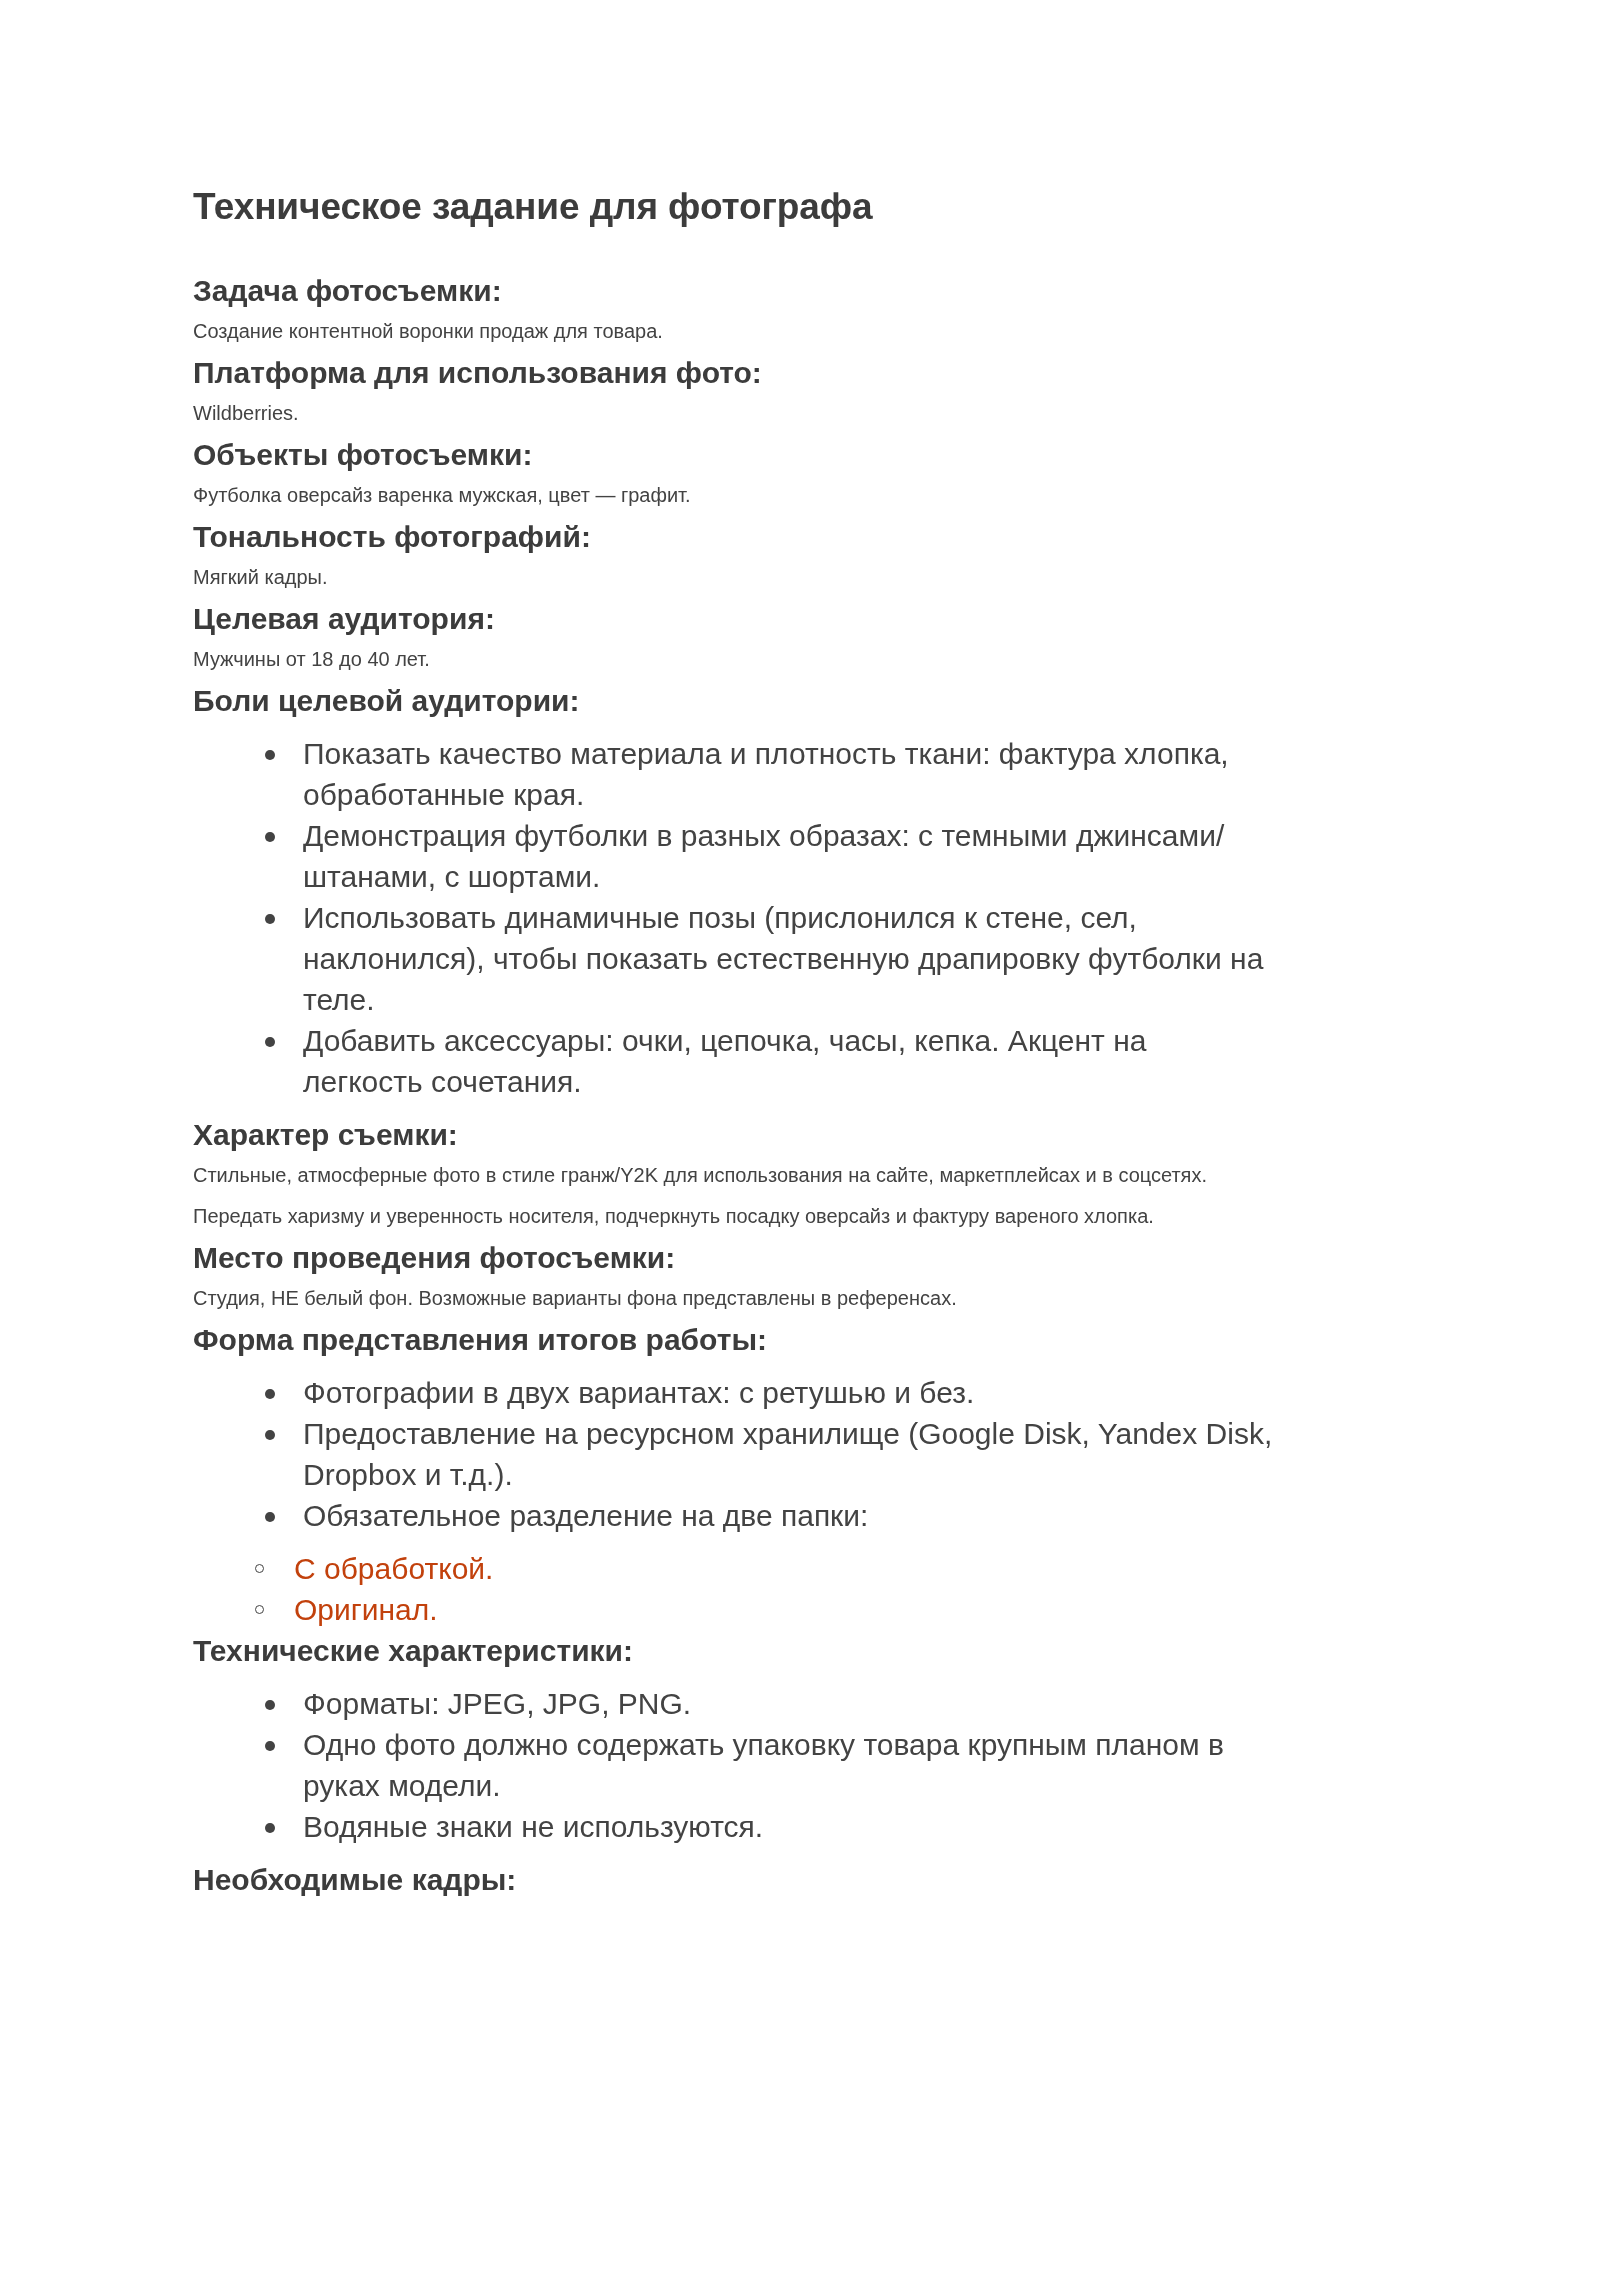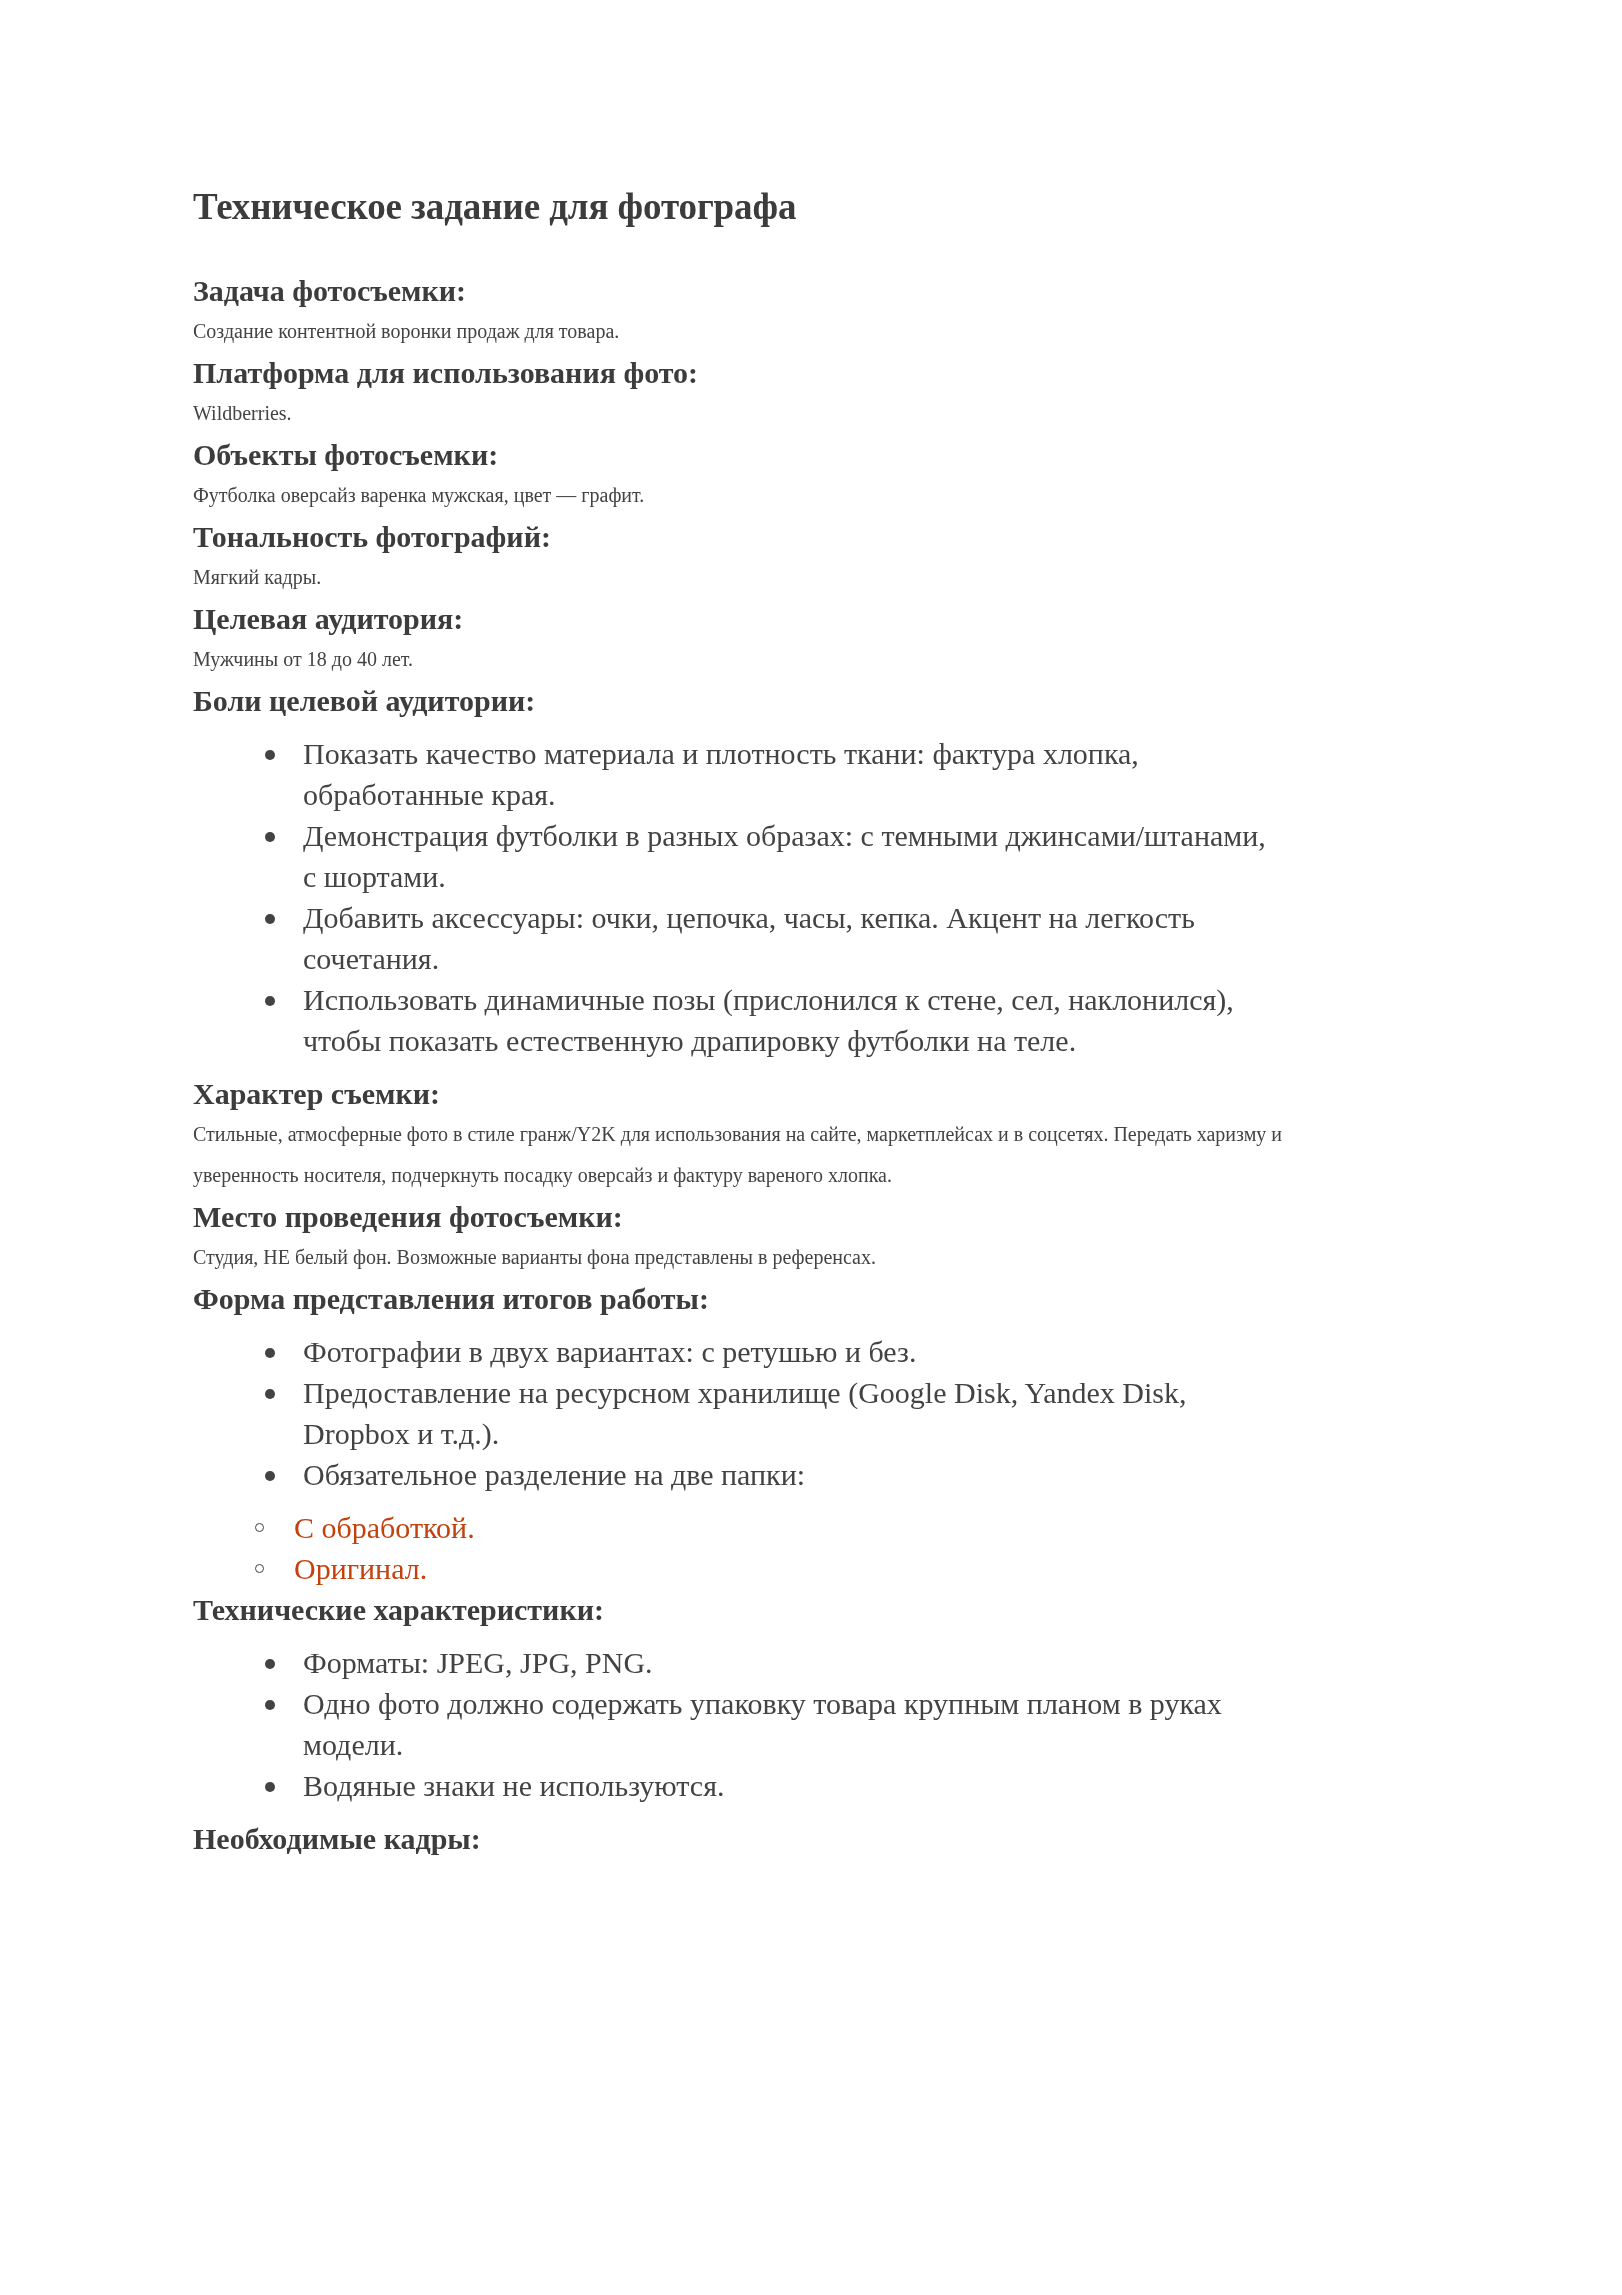--- a/index.html
+++ b/index.html
@@ -16,21 +16,20 @@
     -webkit-font-smoothing: antialiased;
   }
 
   .page {
     position: relative;
     box-sizing: border-box;
     width: 1488px;
     height: 2295px;
     background: #ffffff;
     padding: 186px 203px 0 193px;
-    font-family: Liberation Serif, serif;
   }
 
   .doc-title {
     font-size: 37px;
     font-weight: bold;
     line-height: 1.15;
     color: #3c3c3c;
     letter-spacing: -0.1px;
     margin: 0 0 41px 0;
   }
@@ -128,22 +127,22 @@
   <p class="field-label">Тональность фотографий:</p>
   <p class="field-value">Мягкий кадры.</p>
 
   <p class="field-label">Целевая аудитория:</p>
   <p class="field-value">Мужчины от 18 до 40 лет.</p>
 
   <p class="field-label">Боли целевой аудитории:</p>
   <ul class="bullets">
     <li class="bullet-item">Показать качество материала и плотность ткани: фактура хлопка, обработанные края.</li>
     <li class="bullet-item">Демонстрация футболки в разных образах: с темными джинсами/штанами, с шортами.</li>
+    <li class="bullet-item">Использовать динамичные позы (прислонился к стене, сел, наклонился), чтобы показать естественную драпировку футболки на теле.</li>
     <li class="bullet-item">Добавить аксессуары: очки, цепочка, часы, кепка. Акцент на легкость сочетания.</li>
-    <li class="bullet-item">Использовать динамичные позы (прислонился к стене, сел, наклонился), чтобы показать естественную драпировку футболки на теле.</li>
   </ul>
 
   <p class="field-label">Характер съемки:</p>
   <p class="field-value">Стильные, атмосферные фото в стиле гранж/Y2K для использования на сайте, маркетплейсах и в соцсетях. Передать харизму и уверенность носителя, подчеркнуть посадку оверсайз и фактуру вареного хлопка.</p>
 
   <p class="field-label">Место проведения фотосъемки:</p>
   <p class="field-value">Студия, НЕ белый фон. Возможные варианты фона представлены в референсах.</p>
 
   <p class="field-label">Форма представления итогов работы:</p>
   <ul class="bullets">

